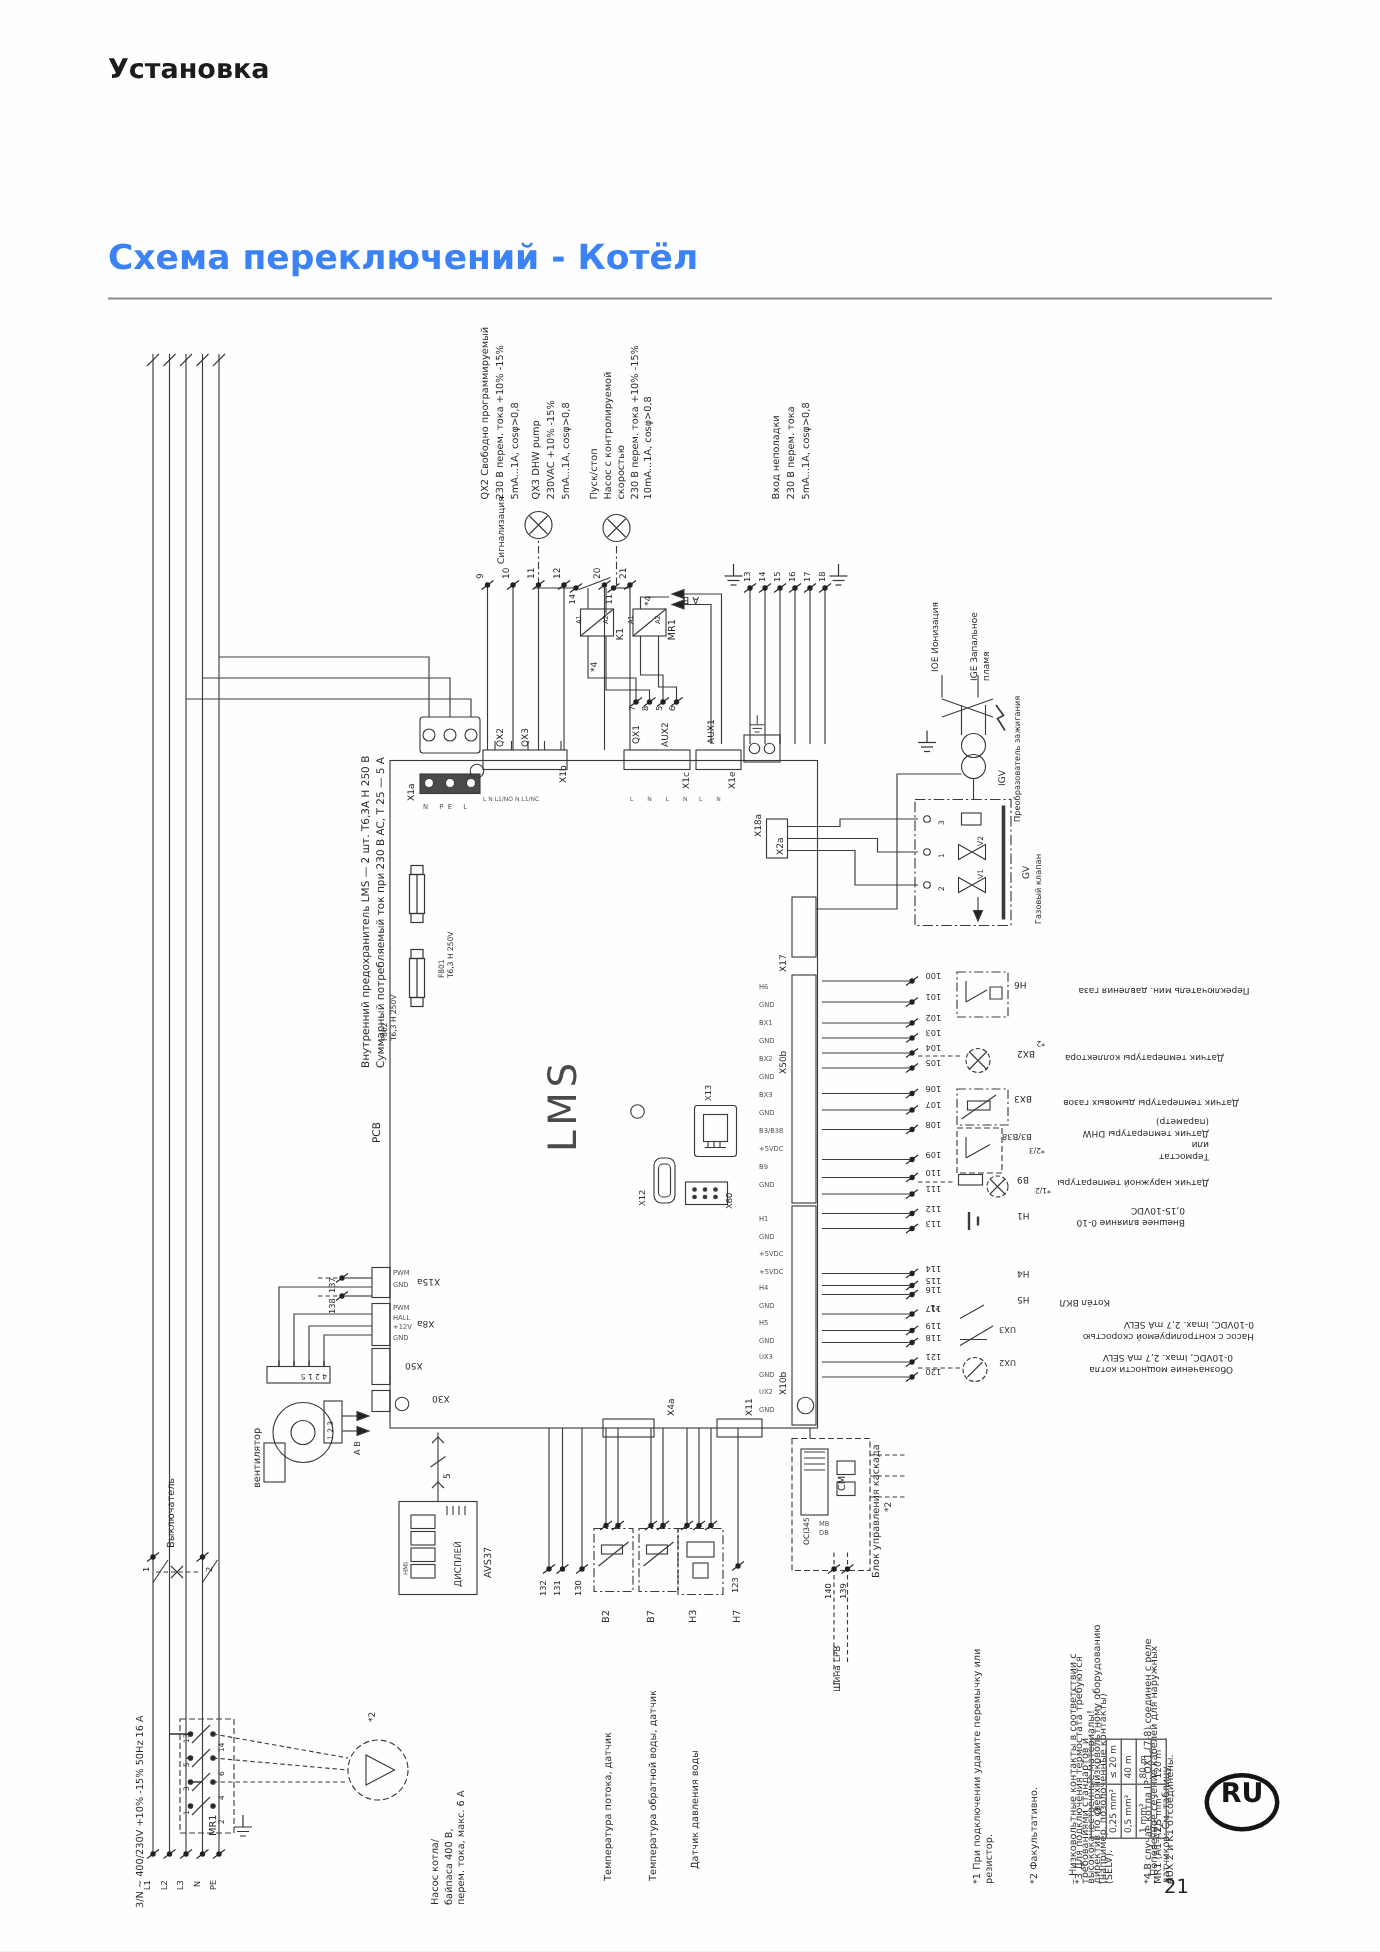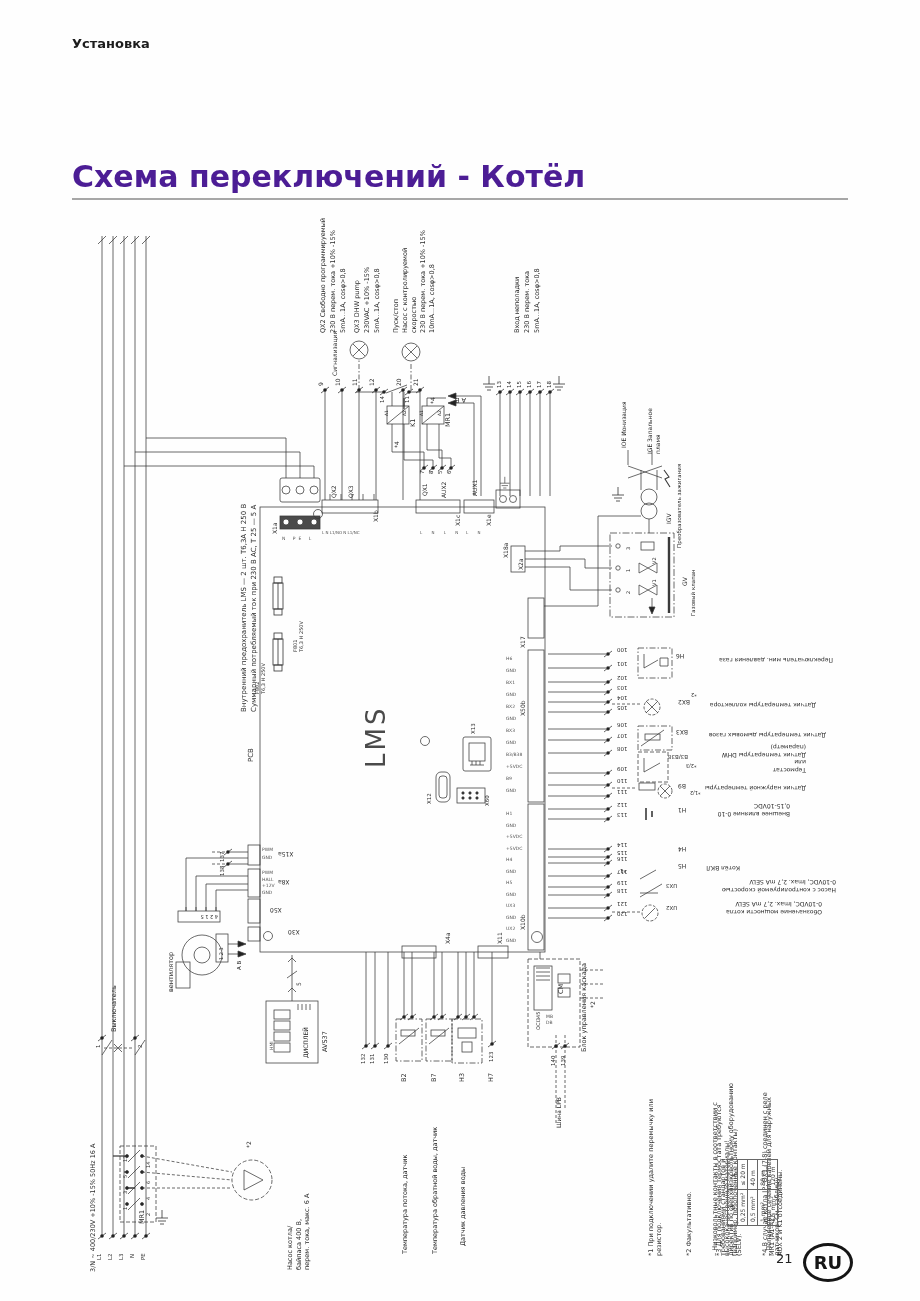--- a/index.html
+++ b/index.html
@@ -1,26 +1,26 @@
 <!DOCTYPE html>
 <html><head>
 <meta charset="utf-8">
 <style>
   html,body{margin:0;padding:0;background:#e8e8e8;}
   .page{position:relative;width:920px;height:1301px;background:#fefefe;overflow:hidden;
         font-family:"DejaVu Sans","Liberation Sans",sans-serif;color:#2a2a2a;}
   .lb{position:absolute;white-space:pre-line;line-height:1.25;}
   .v{transform:rotate(-90deg);transform-origin:0 0;}
   .r180{transform:rotate(180deg);}
-  .hd{font-size:13px;font-weight:bold;color:#1c1c1c;}
-  .ttl{font-size:30px;font-weight:bold;color:#4c1d95;}
+  .hd{font-size:18px;font-weight:bold;color:#1c1c1c;}
+  .ttl{font-size:23px;font-weight:bold;color:#3b82f6;}
   .lms{font-size:26px;letter-spacing:3px;color:#4a4a4a;}
   .tiny{font-size:4.5px;line-height:1.5;color:#555;}
-  .badge{position:absolute;left:803px;top:1243px;width:44px;height:33px;border:3px solid #151515;
-         border-radius:50%;display:flex;align-items:center;justify-content:center;
+  .badge{position:absolute;left:803px;top:1182px;width:44px;height:33px;border:3px solid #151515;
+         border-radius:50%;display:flex;justify-content:center;
          font-weight:bold;font-size:18px;color:#151515;}
   .pgnum{position:absolute;left:776px;top:1251px;font-size:13px;color:#222;}
   .rot-table{position:absolute;left:727px;top:1226px;transform:rotate(-90deg);transform-origin:0 0;}
   .rot-table table{border-collapse:collapse;}
   .rot-table td,.rot-table th{border:0.8px solid #666;font-size:6px;font-weight:normal;
         padding:1px 3px;color:#333;white-space:nowrap;}
   svg{position:absolute;left:0;top:0;}
   .fn{font-size:6.5px;line-height:1.22;color:#333;margin-bottom:2px;white-space:pre-line;}
 </style>
 </head>

